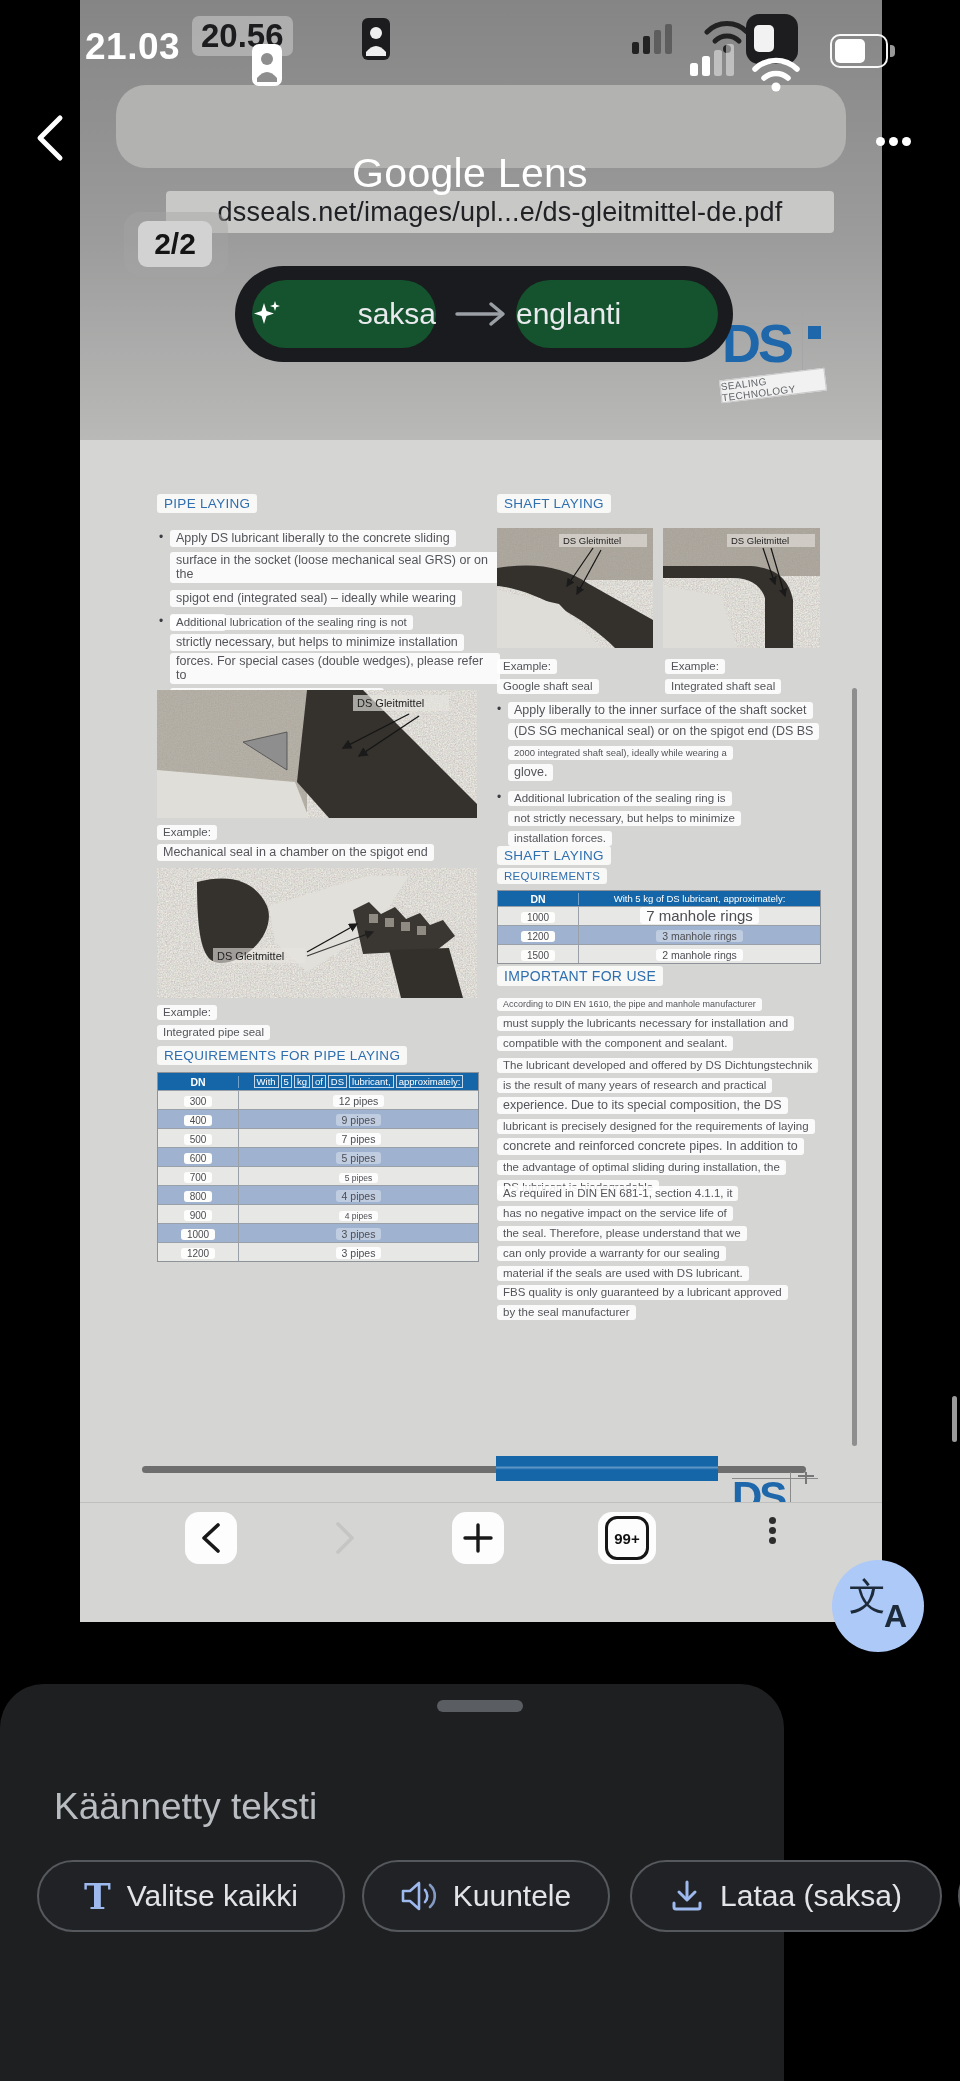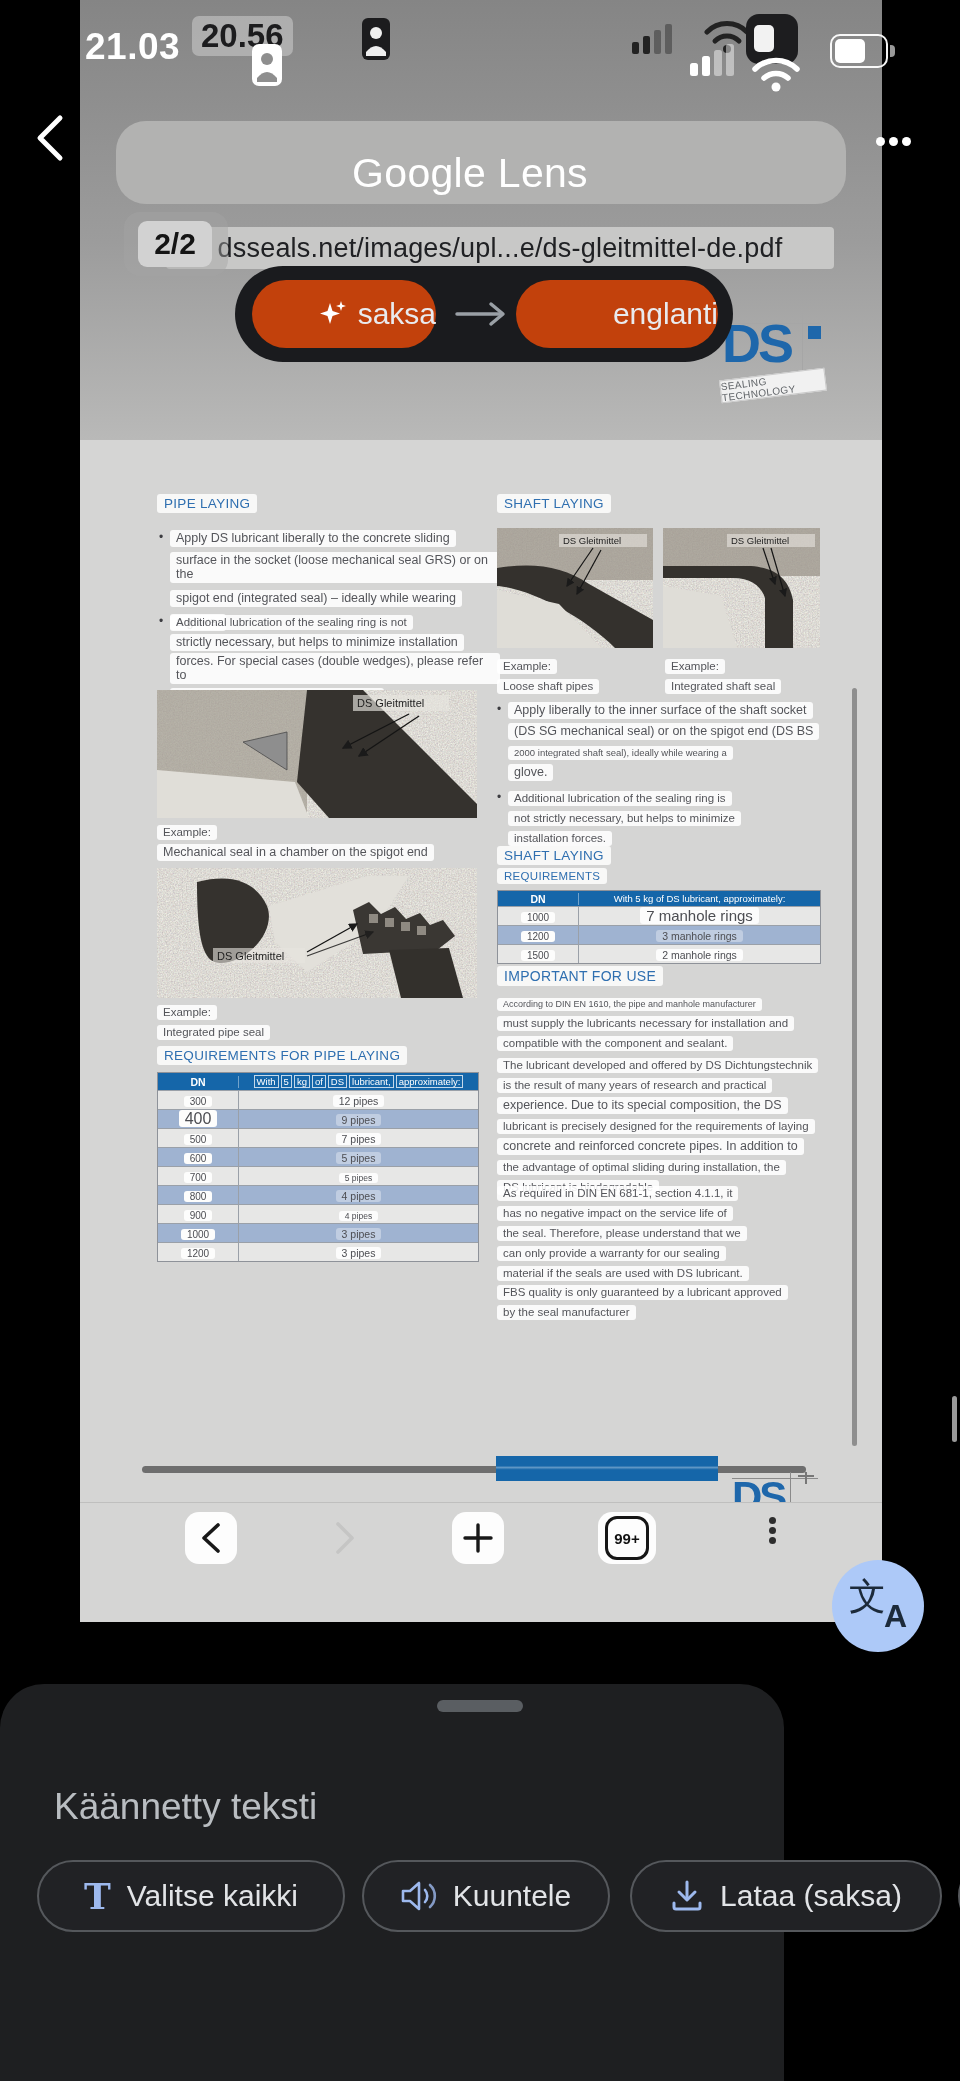--- a/index.html
+++ b/index.html
@@ -6,21 +6,21 @@
   .screen{position:relative;width:960px;height:2081px;background:#000;overflow:hidden;
     font-family:"Liberation Sans",sans-serif;-webkit-font-smoothing:antialiased;}
   .abs{position:absolute;}
 
   
   .image-area{left:80px;top:0;width:802px;height:1622px;background:#d5d5d4;overflow:hidden;}
   .top-zone{left:0;top:0;width:802px;height:440px;background:linear-gradient(#858585,#9c9c9c 55%,#b9b9b8);}
   .inner-time{font-size:33px;font-weight:bold;color:#1c1c1e;background:rgba(205,205,205,.55);
     padding:1px 9px;border-radius:7px;}
   .inner-badge{width:28px;height:42px;background:#1c1c1e;border-radius:6px;}
-  .url-pill{left:36px;top:85px;width:730px;height:83px;background:#b2b2b1;border-radius:30px;margin-top:36px;}
+  .url-pill{left:36px;top:85px;width:730px;height:83px;background:#b2b2b1;border-radius:30px;}
   .url-hl{left:50px;top:106px;width:668px;height:42px;background:#c8c8c7;border-radius:4px;
     display:flex;align-items:center;justify-content:center;font-size:27px;color:#202124;letter-spacing:.2px;}
 
   
   .dslogo{left:642px;top:310px;width:100px;height:92px;}
   .ds-text{font-size:54px;font-weight:bold;color:#1e67ab;letter-spacing:-3px;line-height:1;}
   .ds-tag{width:104px;height:21px;background:rgba(246,246,246,.92);border:1px solid #c9c9c9;
     transform:rotate(-7deg);display:flex;align-items:center;justify-content:center;
     font-size:10px;color:#5f6367;letter-spacing:.4px;}
 
@@ -63,22 +63,22 @@
   .kdot{width:7px;height:7px;border-radius:50%;background:#2d2d2d;margin:3px auto;}
 
   
   .ios-time{font-size:37px;font-weight:bold;color:#fff;letter-spacing:.5px;}
   .lens-title{left:80px;top:150px;width:780px;text-align:center;font-size:41px;color:#fff;letter-spacing:.3px;}
   .kebab-dot{width:9px;height:9px;border-radius:50%;background:#fff;display:inline-block;margin-right:4px;}
   .pagechip-outer{left:124px;top:212px;width:104px;height:64px;background:rgba(165,165,165,.45);border-radius:16px;}
   .pagechip{left:138px;top:221px;width:74px;height:46px;background:#d2d2d2;border-radius:9px;
     display:flex;align-items:center;justify-content:center;font-size:30px;font-weight:bold;color:#141414;}
   .langbar{left:235px;top:266px;width:498px;height:96px;background:#1a1b1e;border-radius:48px;}
-  .langpill{top:14px;height:68px;background:#c2410c;border-radius:34px;display:flex;
-    align-items:center;justify-content:flex-end;color:#e9eaee;font-size:30px;}
+  .langpill{top:14px;height:68px;background:#14532d;border-radius:34px;display:flex;
+    align-items:center;justify-content:space-between;color:#e9eaee;font-size:30px;}
 
   
   .fab{left:832px;top:1560px;width:92px;height:92px;border-radius:50%;background:#adc9f8;}
   .sheet{left:0;top:1684px;width:784px;height:397px;background:#1e1f21;border-radius:44px 44px 0 0;}
   .handle{left:437px;top:1700px;width:86px;height:12px;border-radius:6px;background:#5a5e62;}
   .sheet-btn{top:1860px;height:72px;border:2px solid #55585c;background:#212225;border-radius:38px;
     display:flex;align-items:center;justify-content:center;gap:16px;color:#e2e4e7;font-size:30px;box-sizing:border-box;}
   .t-icon{font-family:"DejaVu Serif",serif;font-size:36px;font-weight:bold;color:#9db9ee;line-height:1;}
 
   svg text{font-family:"Liberation Sans",sans-serif;}
@@ -191,21 +191,21 @@
     <div class="abs doctable" style="left:77px;top:1072px;width:320px;">
         <div class="thead" style="min-height: 15px;">
           <span class="c1" style="font-size: 10.5px;">DN</span>
           <span class="c2" style="font-size: 9.5px; padding: 2px 0px;"><span class="wbox">With</span><span class="wbox">5</span><span class="wbox">kg</span><span class="wbox">of</span><span class="wbox">DS</span><span class="wbox">lubricant,</span><span class="wbox">approximately:</span></span>
         </div>
         <div class="trow" style="min-height: 14px;">
           <span class="c1"><i class="dnchip" style="font-size: 10px;">300</i></span>
           <span class="c2"><i class="valchip" style="font-size: 10.5px;">12 pipes</i></span>
         </div>
         <div class="trow blue" style="min-height: 14px;">
-          <span class="c1"><i class="dnchip" style="font-size: 16px;">400</i></span>
+          <span class="c1"><i class="dnchip" style="font-size: 10px;">400</i></span>
           <span class="c2"><i class="valchip" style="font-size: 10.5px;">9 pipes</i></span>
         </div>
         <div class="trow" style="min-height: 14px;">
           <span class="c1"><i class="dnchip" style="font-size: 10px;">500</i></span>
           <span class="c2"><i class="valchip" style="font-size: 10.5px;">7 pipes</i></span>
         </div>
         <div class="trow blue" style="min-height: 14px;">
           <span class="c1"><i class="dnchip" style="font-size: 10px;">600</i></span>
           <span class="c2"><i class="valchip" style="font-size: 10.5px;">5 pipes</i></span>
         </div>
@@ -250,21 +250,21 @@
       <path d="M0,38 L88,38 C114,40 126,52 130,72 L130,120 L102,120 L102,70 C98,58 88,50 70,50 L0,50 Z" fill="#34312d"></path>
       <polygon points="0,58 58,68 74,120 0,120" fill="#dfddd7"></polygon>
       <rect x="64" y="6" width="88" height="13" fill="#e7e5df" opacity=".6"></rect>
       <text x="68" y="16" font-size="9.5" fill="#1d1d1d">DS Gleitmittel</text>
       <line x1="100" y1="20" x2="112" y2="56" stroke="#141414" stroke-width="1.2" marker-end="url(#ah)"></line>
       <line x1="108" y1="20" x2="122" y2="68" stroke="#141414" stroke-width="1.2" marker-end="url(#ah)"></line>
     </svg>
 
     <div class="abs gap-md" style="left:417px;top:656px;">
       <span class="tchip s-md">Example:</span><br>
-      <span class="tchip s-md">Loose shaft pipes</span>
+      <span class="tchip s-md">Google shaft seal</span>
     </div>
     <div class="abs gap-md" style="left:585px;top:656px;">
       <span class="tchip s-md">Example:</span><br>
       <span class="tchip s-md">Integrated shaft seal</span>
     </div>
 
     <div class="abs bullet-block gap-md" style="left:428px;top:700px;width:330px;"><span class="tchip s-lg">Apply liberally to the inner surface of the shaft socket</span><br><span class="tchip s-lg">(DS SG mechanical seal) or on the spigot end (DS BS</span><br><span class="tchip s-sm">2000 integrated shaft seal), ideally while wearing a</span><br><span class="tchip s-lg">glove.</span><br></div>
     <div class="abs bullet-block gap-md" style="left:428px;top:788px;width:330px;"><span class="tchip s-md">Additional lubrication of the sealing ring is</span><br><span class="tchip s-md">not strictly necessary, but helps to minimize</span><br><span class="tchip s-md">installation forces.</span><br></div>
 
     <div class="abs heading h-md" style="left:417px;top:846px;">SHAFT LAYING</div>

